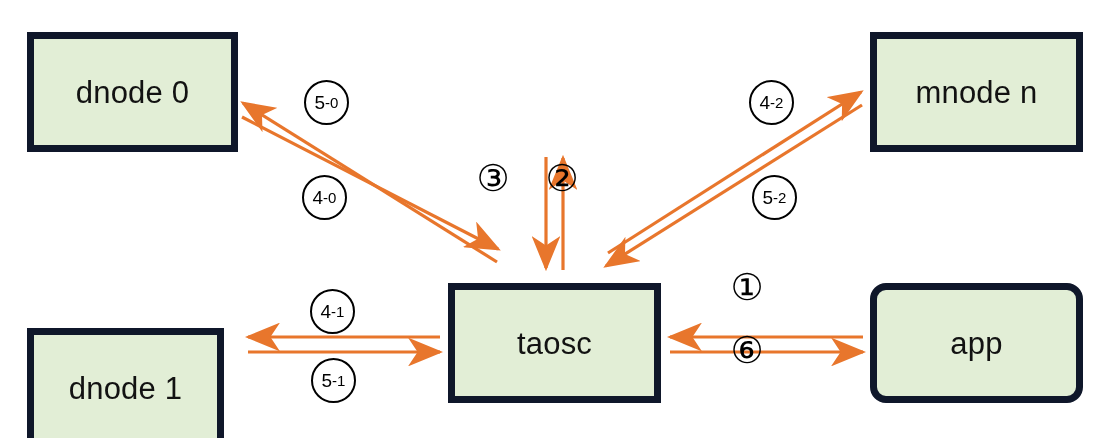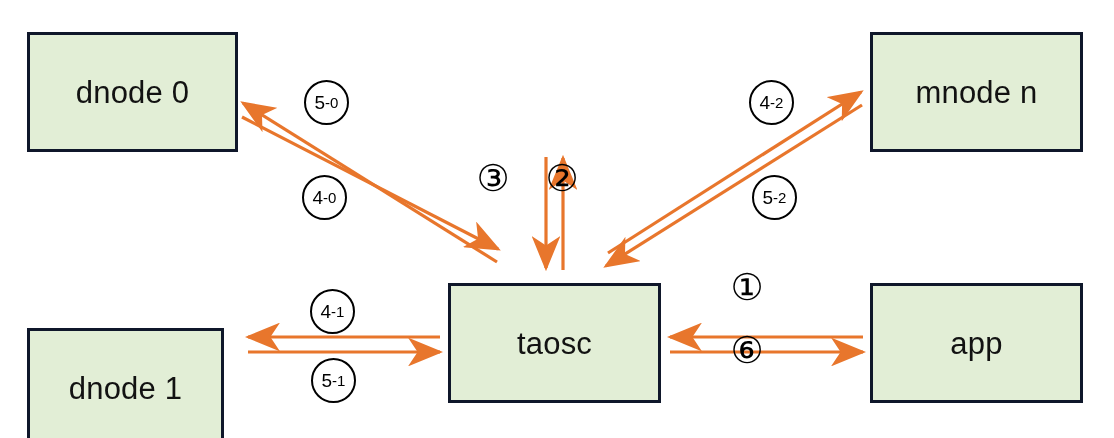--- a/index.html
+++ b/index.html
@@ -21,21 +21,21 @@
     position: absolute;
     left: 0;
     top: 0;
     width: 1114px;
     height: 438px;
   }
   .node-box {
     position: absolute;
     box-sizing: border-box;
     background: #e2eed6;
-    border: 3px solid #0f172a;
+    border: 7px solid #0f172a;
     display: flex;
     align-items: center;
     justify-content: center;
   }
   .node-label {
     font-family: "Liberation Sans", sans-serif;
     font-size: 31px;
     color: #121212;
     letter-spacing: 0.2px;
     line-height: 1;
@@ -129,21 +129,21 @@
   </div>
 
   <div class="node-box" style="left:27px; top:283px; width:197px; height:120px;margin-top:45px;">
     <span class="node-label">dnode 1</span>
   </div>
 
   <div class="node-box" style="left:448px; top:283px; width:213px; height:120px;align-items:center;">
     <span class="node-label">taosc</span>
   </div>
 
-  <div class="node-box" style="left:870px; top:283px; width:213px; height:120px;">
+  <div class="node-box" style="left:870px; top:283px; width:213px; height:120px;border-radius:16px;">
     <span class="node-label">app</span>
   </div>
 
   <div class="edge-badge badge-pair" style="left:304px; top:80px;">
     <span>5</span>
       <span class="sub">-0</span>
   </div>
 
   <div class="edge-badge badge-pair" style="left:302px; top:175px;">
     <span>4</span>

